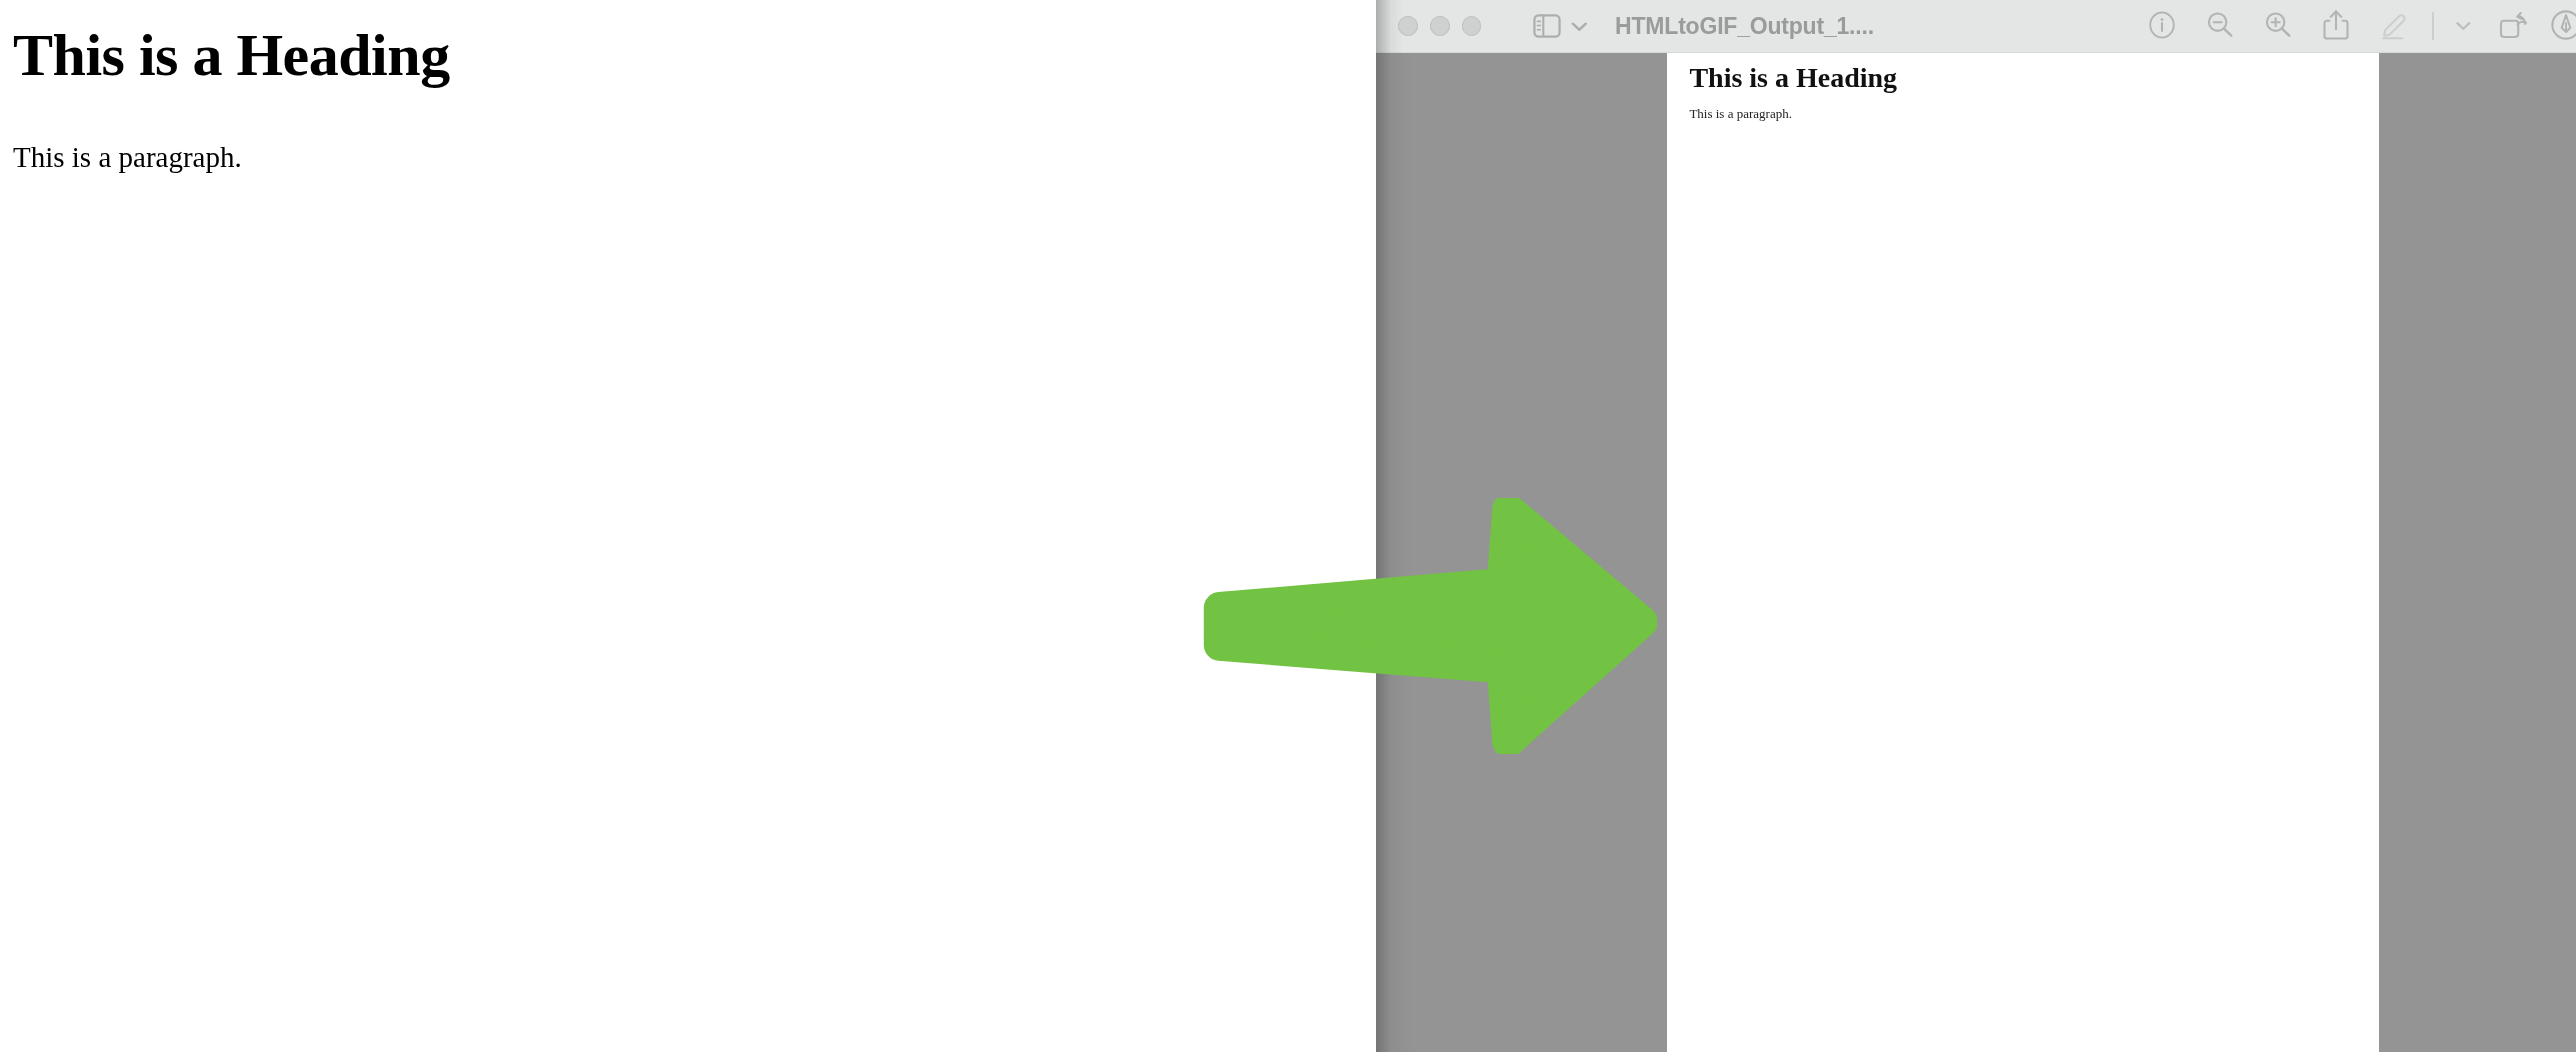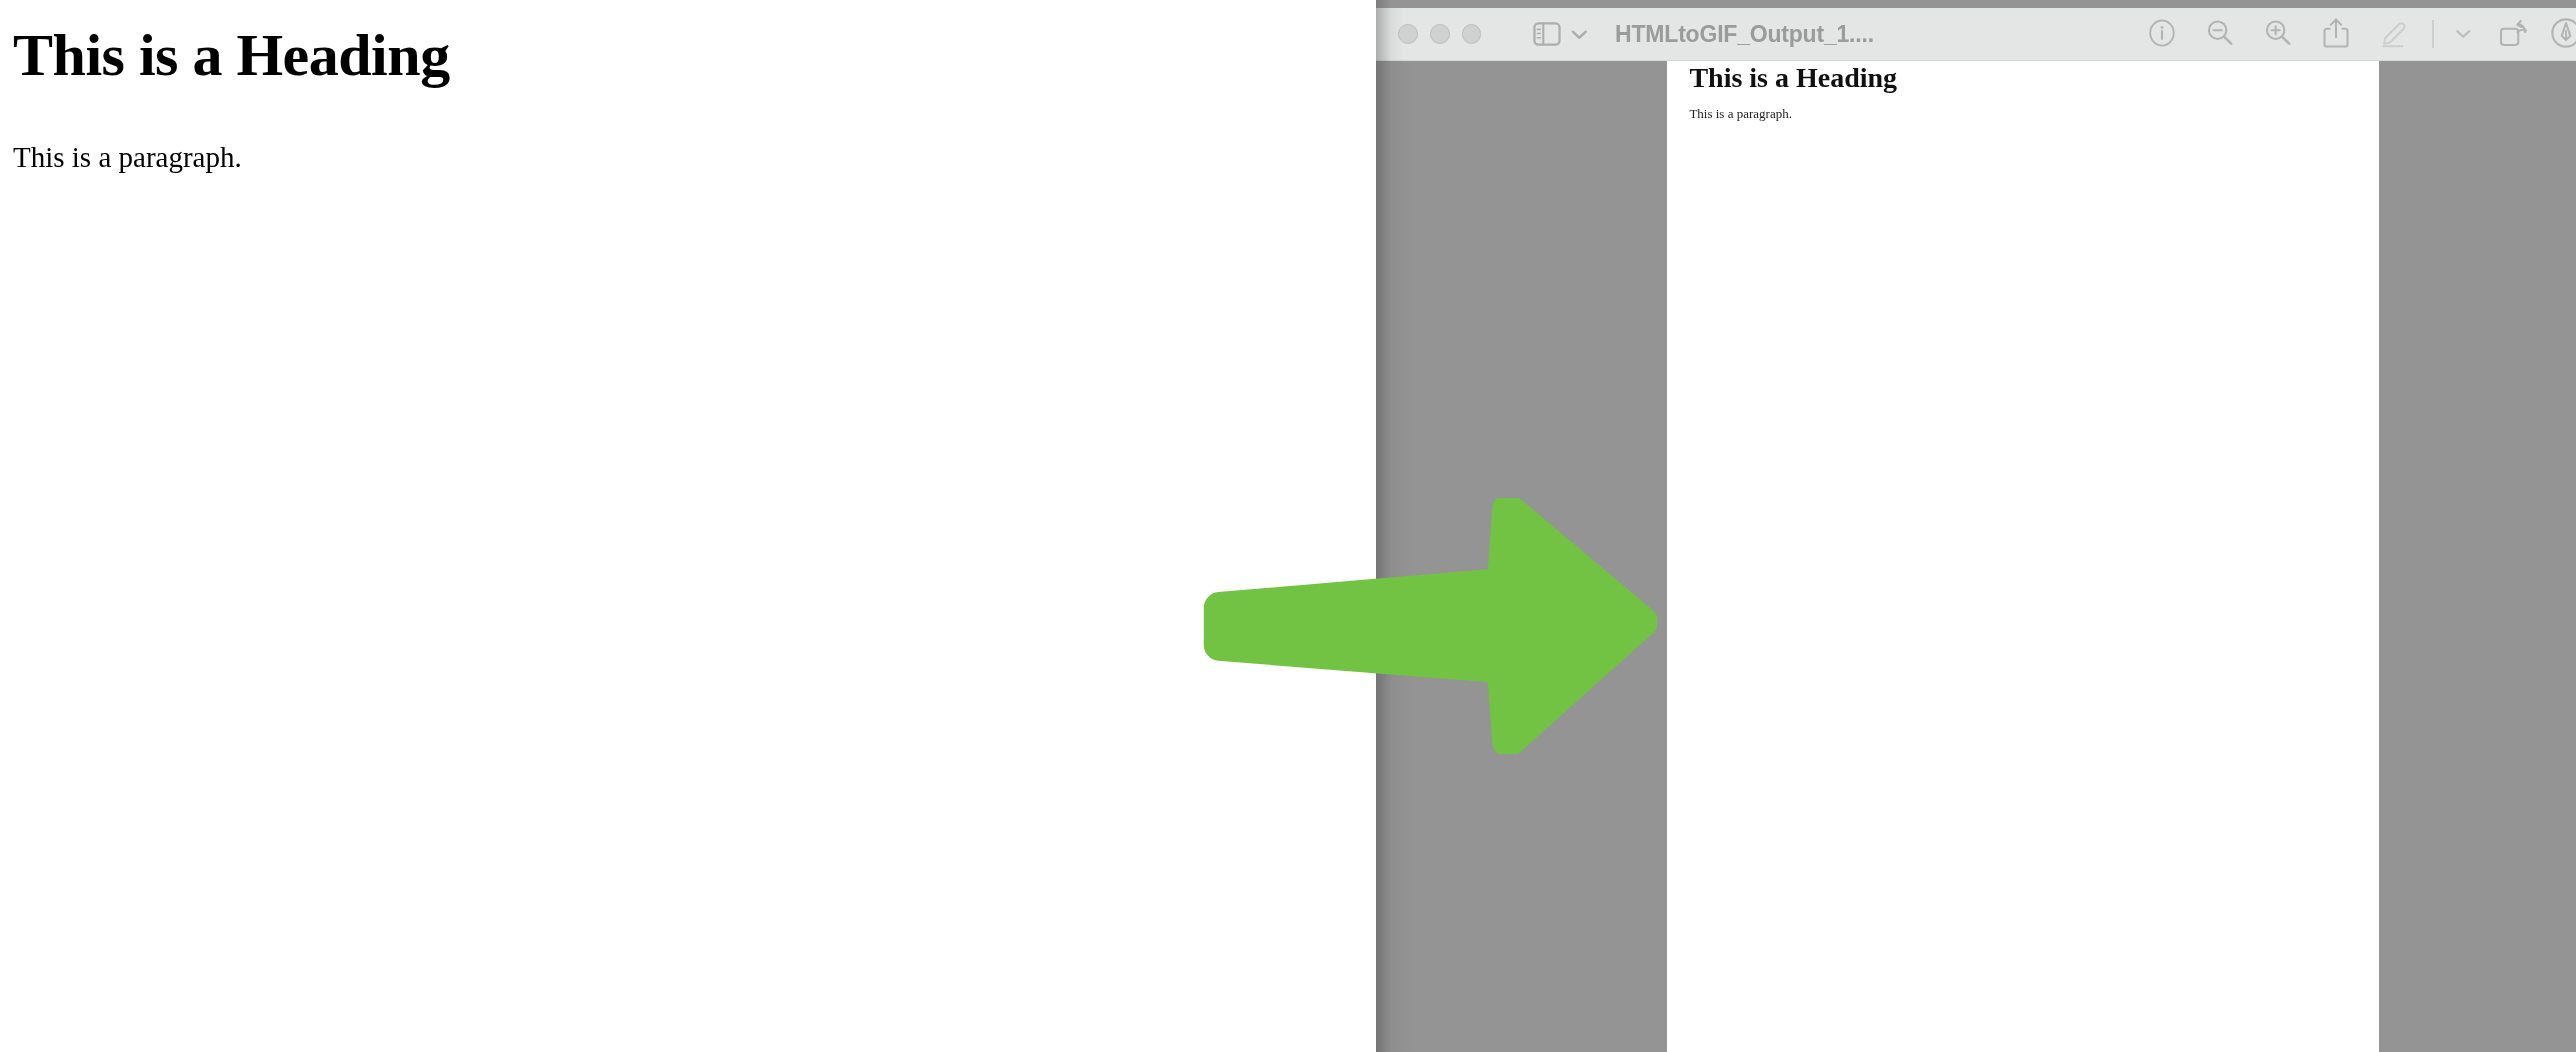--- a/index.html
+++ b/index.html
@@ -70,21 +70,21 @@
     height: 1052px;
     background: linear-gradient(to right, rgba(0,0,0,0.16), rgba(0,0,0,0.0));
     pointer-events: none;
     z-index: 6;
   }
 
   
   #titlebar {
     position: absolute;
     left: 0;
-    top: 8px;
+    top: 0;
     width: 1200px;
     height: 53px;
     background: #e4e5e5;
     border-bottom: 0.9px solid #d6d7d7;
     box-sizing: border-box;
     display: flex;
     align-items: center;
     z-index: 5;
   }
   #titlebar::before {

